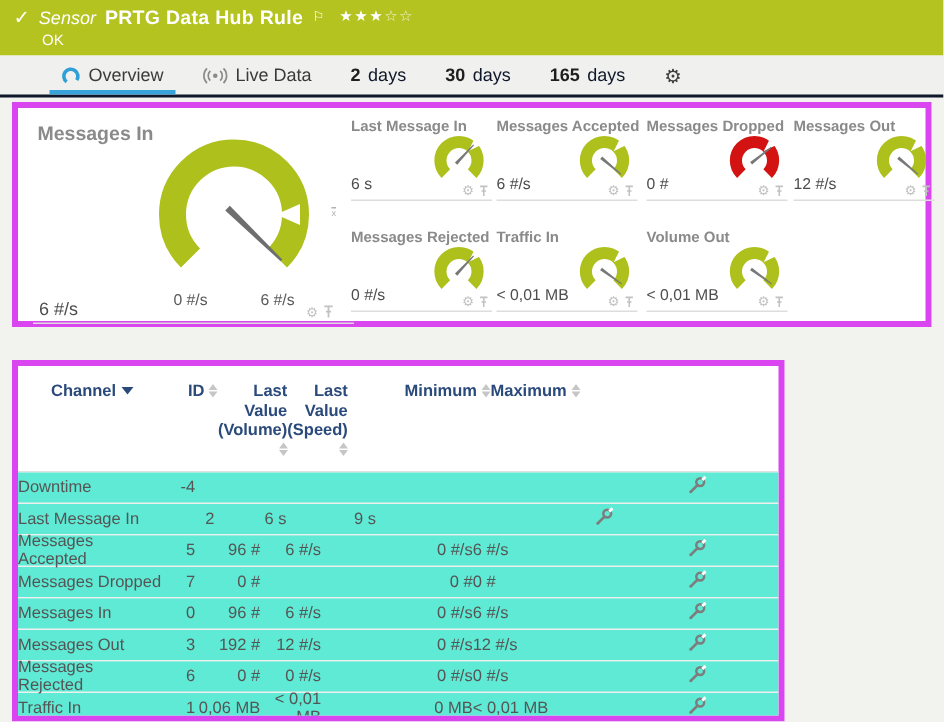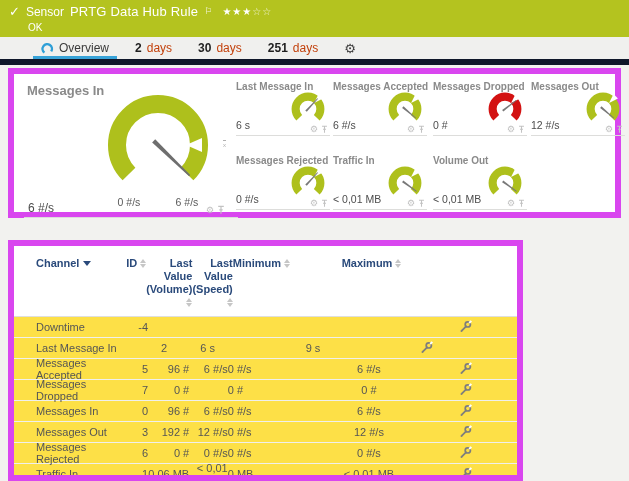--- a/index.html
+++ b/index.html
@@ -6,37 +6,37 @@
   body{
     width:629px;height:481px;position:relative;overflow:hidden;
     background:#f2f2ef;
     font-family:"Liberation Sans","DejaVu Sans",sans-serif;
     -webkit-font-smoothing:antialiased;
   }
   
   .banner{position:absolute;top:0;left:0;right:0;height:37px;background:#b4c31f;color:#fff}
   .banner-line1{display:flex;align-items:center;gap:6px;padding:5px 0 0 9px;line-height:14px}
   .banner-check{font-size:13px;font-weight:bold}
-  .banner-kind{font-size:12px}
-  .banner-title{font-weight:normal;font-size:13px;letter-spacing:.2px}
+  .banner-kind{font-style:italic;font-size:12px}
+  .banner-title{font-weight:bold;font-size:13px;letter-spacing:.2px}
   .banner-flag{font-size:9px;align-self:flex-start;margin-top:-1px}
   .banner-stars{font-size:10px;letter-spacing:1px;margin-left:4px}
   .banner-stars .dim{opacity:.8}
   .banner-status{padding:3px 0 0 28px;font-size:10px;font-weight:normal}
   
   .tabbar{position:absolute;top:37px;left:0;right:0;height:28px;background:#f0f0ee;
-    border-bottom:6px solid #0f172a;display:flex;align-items:stretch;padding-left:28px;box-sizing:border-box}
+    border-bottom:2px solid #0f172a;display:flex;align-items:stretch;padding-left:28px;box-sizing:border-box}
   .tab{display:flex;align-items:center;gap:5px;padding:0 13px;font-size:12px;color:#3a3a3a;position:relative;cursor:pointer;white-space:nowrap}
   .tab.active::after{content:"";position:absolute;left:5px;right:5px;bottom:0;height:3px;background:#38a3d8}
   .tab .num{font-weight:bold;color:#1f1f1f}
-  .tab .rest{color:#c2410c}
+  .tab .rest{color:#0f172a}
   .tab svg{display:block}
   .tab .gearglyph{font-size:13px;color:#3f3f3f;line-height:13px}
   
-  .card{position:absolute;background:#fff;border:6px solid #d946ef;box-sizing:border-box}
+  .card{position:absolute;background:#fff;border:4px solid #d946ef;box-sizing:border-box}
   #gauges-card{left:8px;top:68px;width:613px;height:150px}
   #table-card{left:8px;top:240px;width:515px;height:241px;overflow:hidden}
   
   .main-gauge-title{position:absolute;left:13px;top:9px;font-size:13px;font-weight:bold;color:#8a8a8a}
   .main-gauge-svg{position:absolute;left:84px;top:17px}
   .scale-label{position:absolute;width:44px;text-align:center;font-size:10.5px;color:#5a5a5a}
   .scale-min{left:93px;top:122px}
   .scale-max{left:151px;top:122px}
   .main-gauge-value{position:absolute;left:14px;top:127px;font-size:12px;color:#4d4d4d}
   .main-gauge-line{position:absolute;left:10px;width:214px;top:143px;border-top:1px solid #dddddb}
@@ -48,27 +48,27 @@
   .tile{position:absolute;width:92px;height:64px}
   .tile-title{font-size:10px;font-weight:bold;color:#8a8a8a;white-space:nowrap}
   .tile-svg{position:absolute;right:0px;top:8px}
   .tile-value{position:absolute;left:0;top:38px;font-size:10.5px;color:#4d4d4d;white-space:nowrap}
   .tile-line{position:absolute;left:0;right:-2px;top:54px;border-top:1px solid #dddddb}
   .tile-icons{right:0;top:44px}
   .c0{left:222px}.c1{left:319px}.c2{left:419px}.c3{left:517px}
   .r0{top:7px}.r1{top:81px}
   
   .thead{display:flex;align-items:flex-start;padding:11px 0 7px 22px;font-size:11px;font-weight:bold;color:#2a4a7b;border-bottom:1px solid #dfdfdd}
-  .trow{display:flex;align-items:center;height:20px;border-bottom:1px solid #efefed;padding-left:22px;font-size:11px;color:#555;background:#fde047}
+  .trow{display:flex;align-items:center;height:20px;border-bottom:1px solid #efefed;font-size:11px;color:#555;background:#5eead4}
   .col-ch{width:106px;text-align:left}
   .col-id{width:25px;text-align:right}
   .col-vol{width:48px;text-align:right}
   .col-spd{width:45px;text-align:right}
-  .col-min{width:112px;text-align:left}
-  .col-max{width:106px;text-align:center}
+  .col-min{width:112px;text-align:right}
+  .col-max{width:106px;text-align:left}
   .col-tools{width:120px;text-align:center}
   .hcell{line-height:13px}
   .sort{display:inline-block;margin-left:3px;vertical-align:-1px}
   .sort i{display:block;width:0;height:0;border-left:3px solid transparent;border-right:3px solid transparent}
   .sort .up{border-bottom:4px solid #c6c6c6;margin-bottom:1px}
   .sort .dn{border-top:4px solid #c6c6c6}
   .caret{display:inline-block;width:0;height:0;border-left:4px solid transparent;border-right:4px solid transparent;border-top:5px solid #2a4a7b;margin-left:4px;vertical-align:1px}
   .wrench{cursor:pointer;display:inline-block}
 </style>
 </head>
@@ -86,29 +86,37 @@
 </div>
 
 <div class="tabbar">
   <div class="tab active">
     <svg width="13" height="13" viewBox="0 0 13 13">
       <path d="M3.4 10.6 A4.7 4.7 0 1 1 10.2 9.4" stroke="#2f9fd7" stroke-width="2.4" fill="none"></path>
     </svg>
     <span>Overview</span>
   </div>
   <div class="tab">
+    <svg width="17" height="11" viewBox="0 0 17 11">
+      <circle cx="8.5" cy="5.5" r="1.5" fill="#8a8a8a"></circle>
+      <path d="M5.2 2.2 A4.6 4.6 0 0 0 5.2 8.8 M11.8 2.2 A4.6 4.6 0 0 1 11.8 8.8" stroke="#8a8a8a" stroke-width="1.1" fill="none"></path>
+      <path d="M3 .6 A6.8 6.8 0 0 0 3 10.4 M14 .6 A6.8 6.8 0 0 1 14 10.4" stroke="#8a8a8a" stroke-width="1.1" fill="none"></path>
+    </svg>
+    <span>Live Data</span>
+  </div>
+  <div class="tab">
     <span class="num">2</span>
     <span class="rest">days</span>
   </div>
   <div class="tab">
     <span class="num">30</span>
     <span class="rest">days</span>
   </div>
   <div class="tab">
-    <span class="num">251</span>
+    <span class="num">165</span>
     <span class="rest">days</span>
   </div>
   <div class="tab">
     <span class="gearglyph">⚙</span>
 
   </div>
 </div>
 
 <div class="card" id="gauges-card">
 

